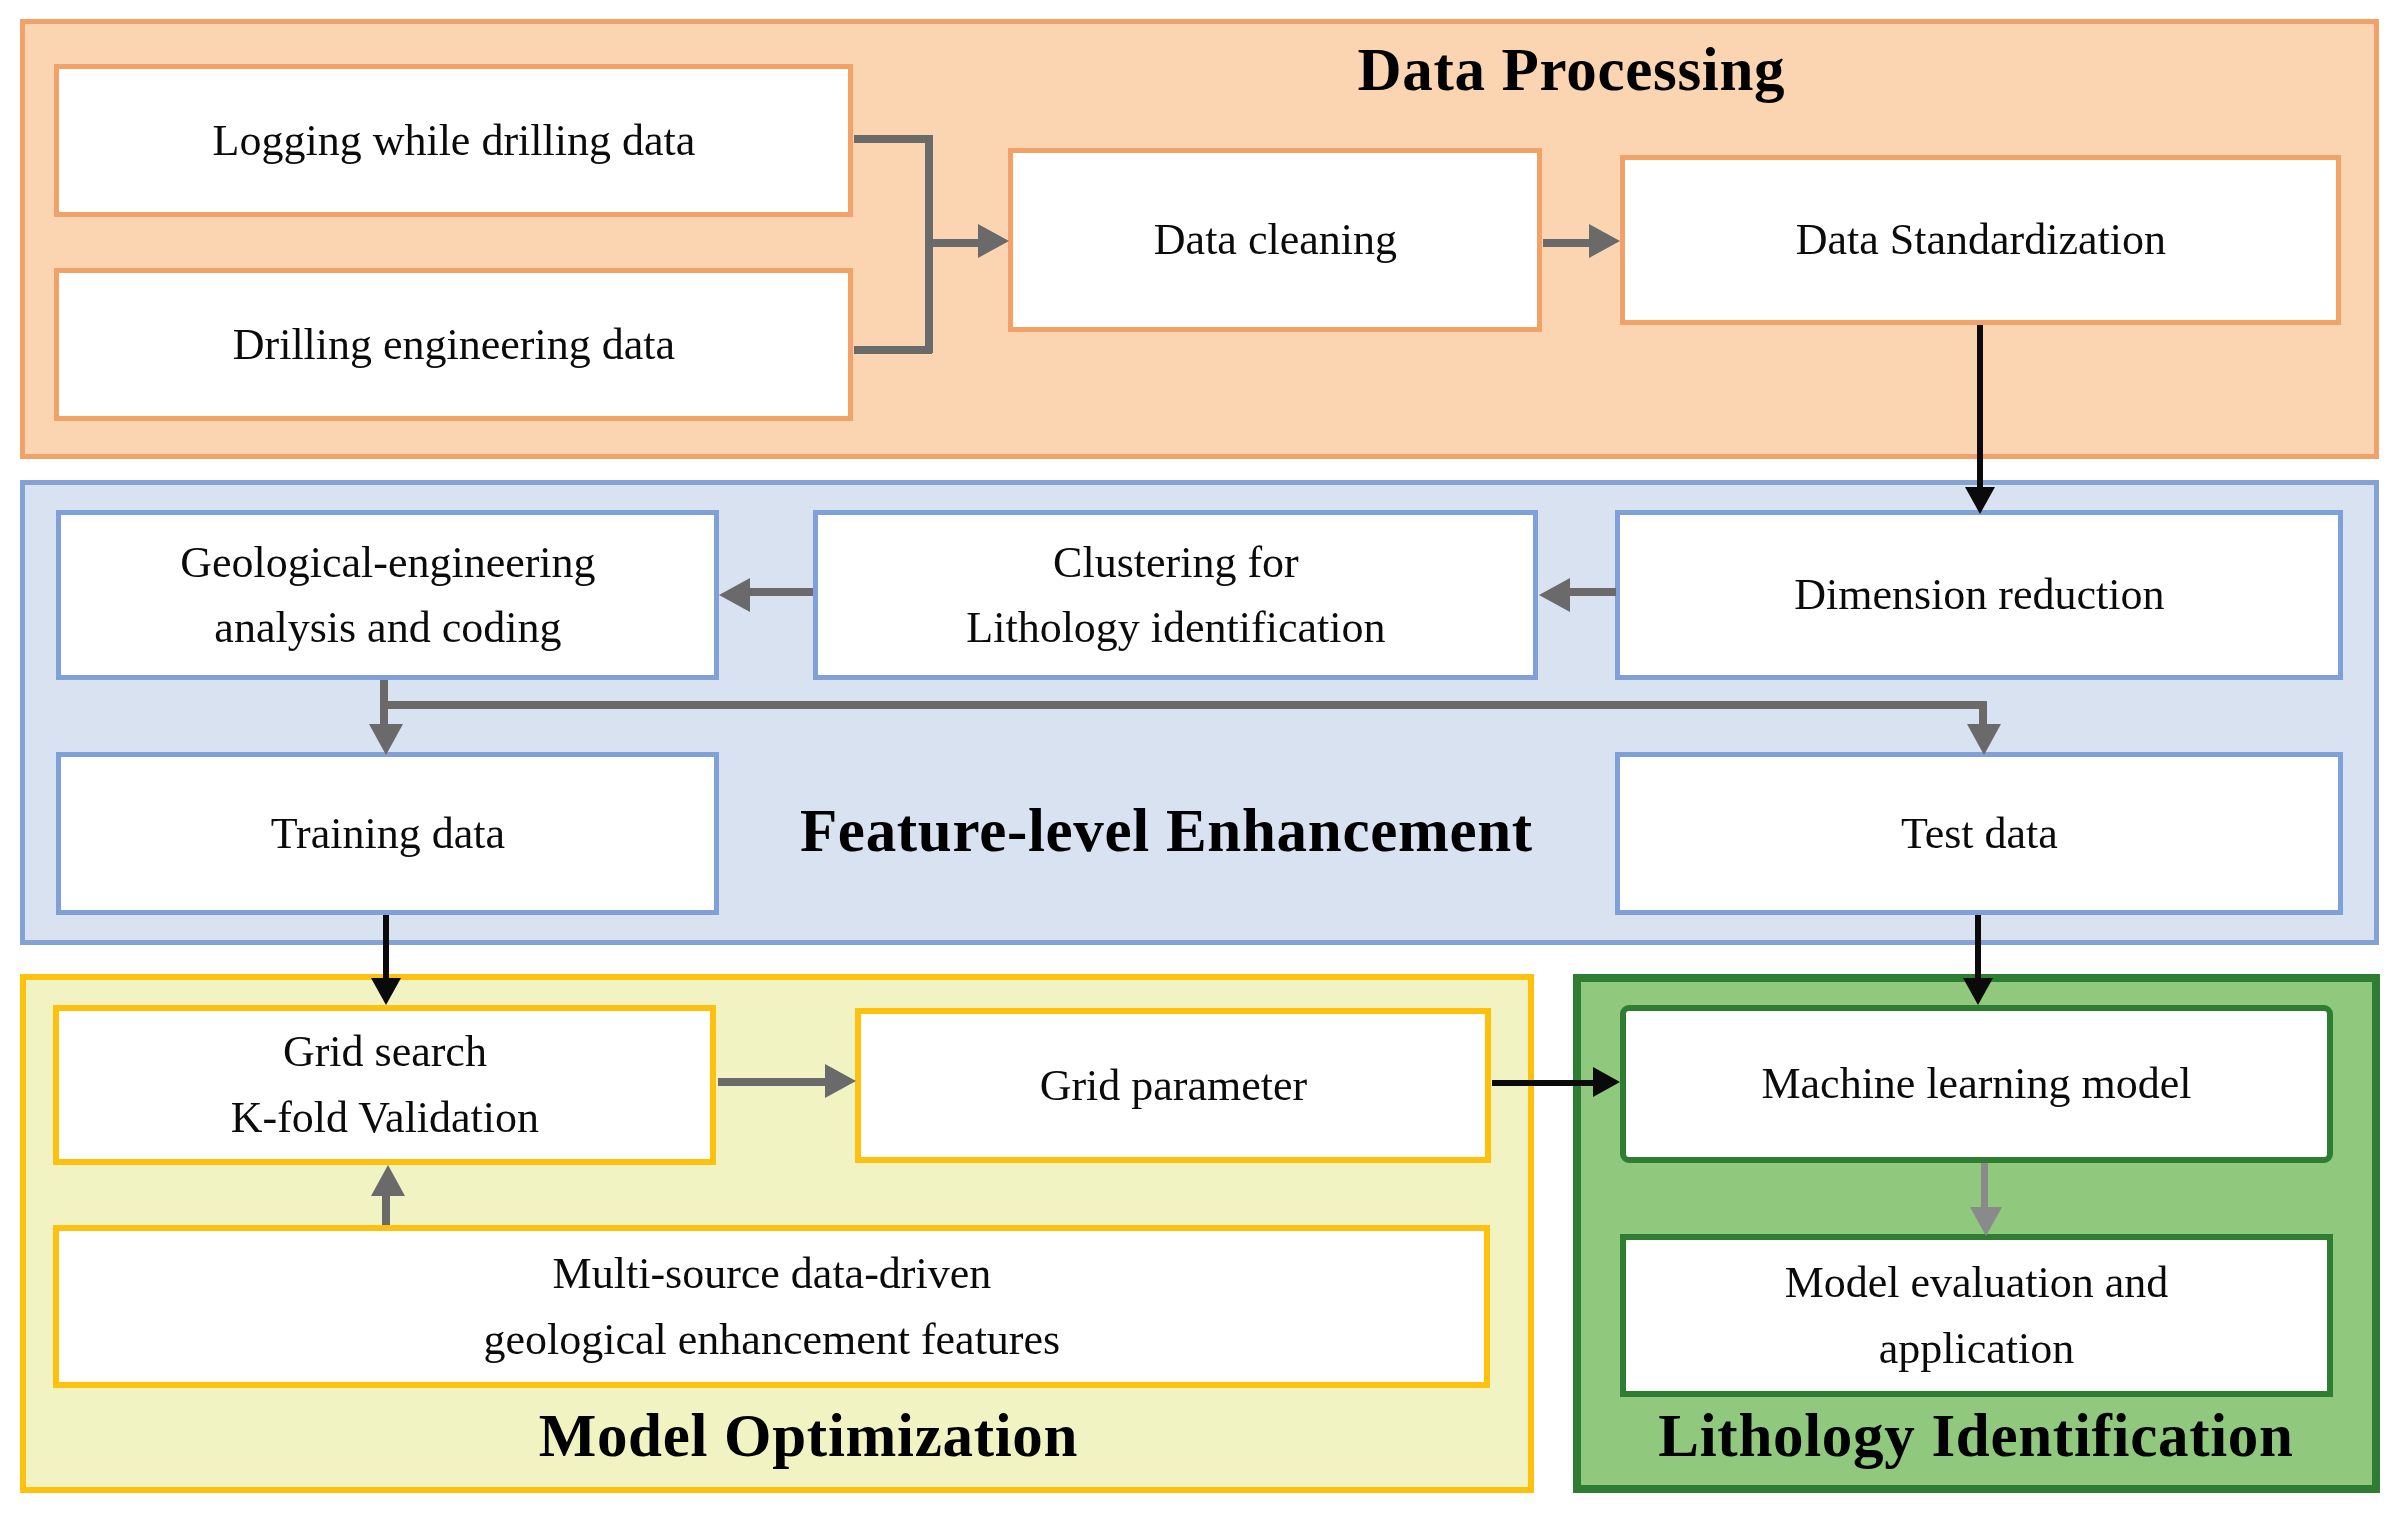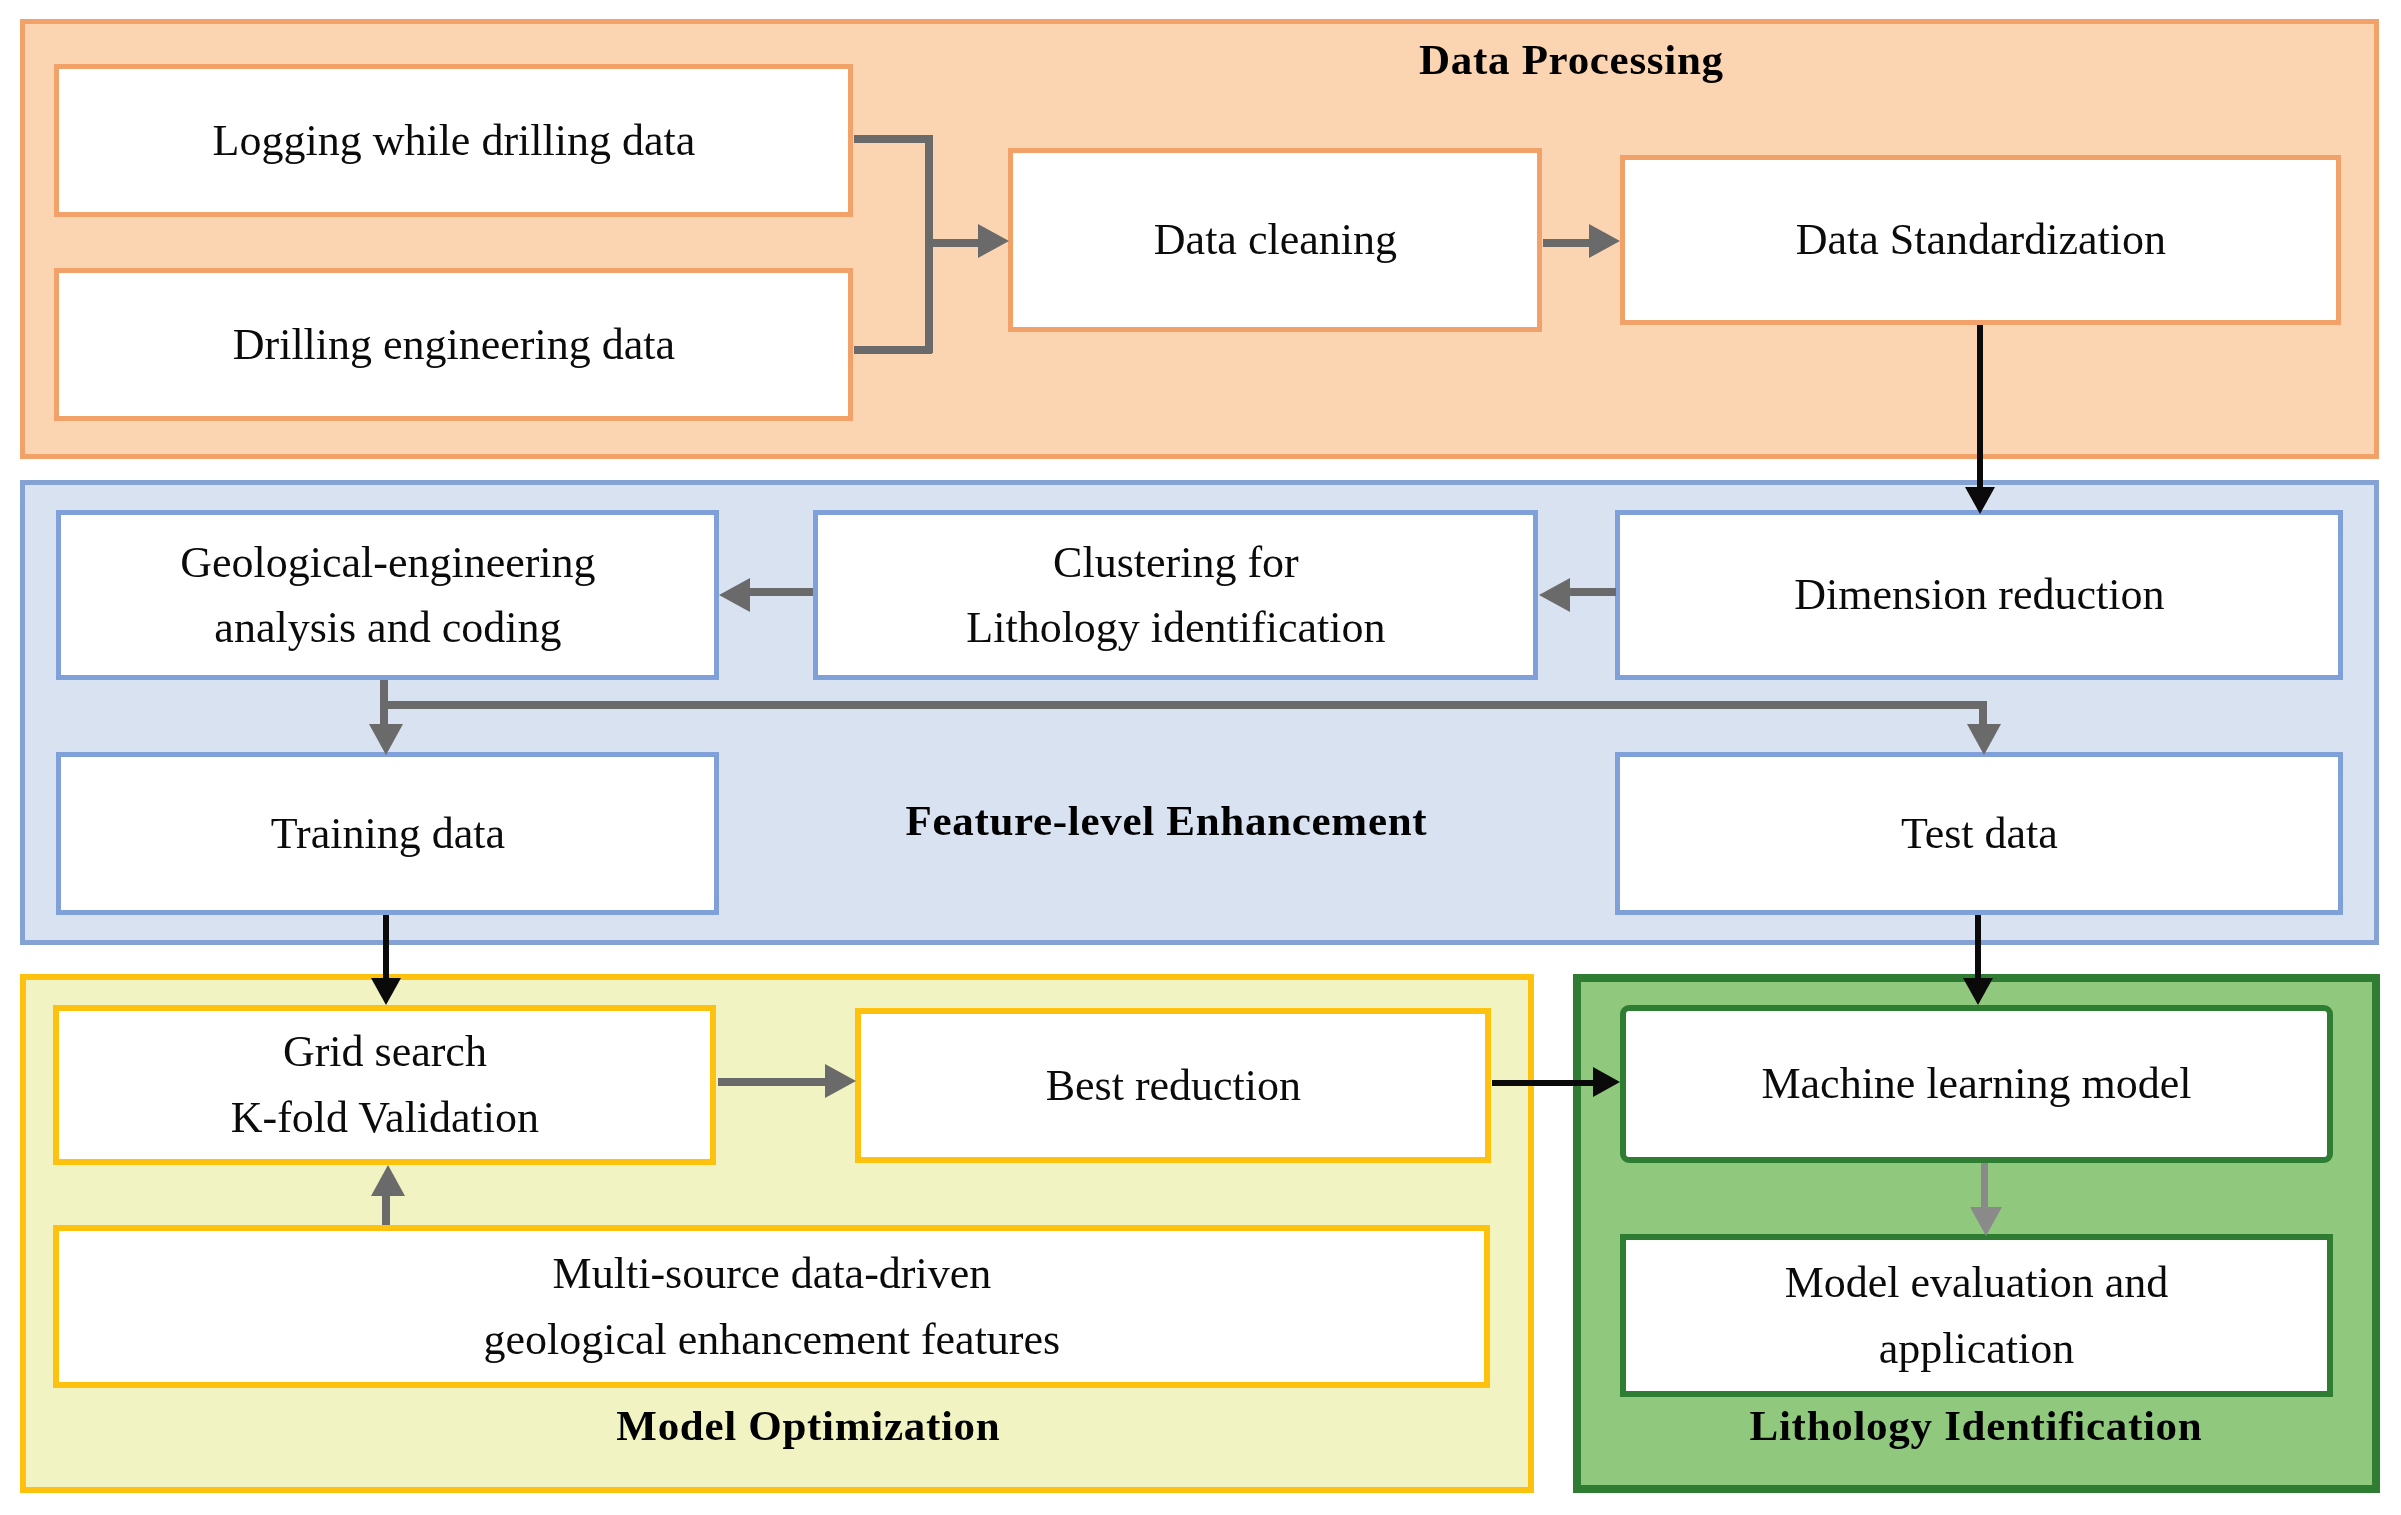--- a/index.html
+++ b/index.html
@@ -17,21 +17,21 @@
     position:absolute; box-sizing:border-box; background:#ffffff;
     display:flex; flex-direction:column; align-items:center; justify-content:center;
     text-align:center; font-size:44px; line-height:1.48; color:#0b0b0b;
   }
   .sec-dp .box { border:5.4px solid #F2A269; }
   .sec-fe .box { border:5.4px solid #7FA0D8; }
   .sec-mo .box { border:6.1px solid #FEC10D; }
   .sec-li .box { border:6.1px solid #2F7D33; }
 
   .sec-title {
-    position:absolute; font-weight:bold; font-size:43px; line-height:1.1;
+    position:absolute; font-weight:bold; font-size:61px; line-height:1.1;
     text-align:center; color:#000000; letter-spacing:0.7px;
   }
 
   
   .line { position:absolute; }
   .gray  { background:#6A6A6A; }
   .gray2 { background:#8A8A8A; }
   .black { background:#0a0a0a; }
   .tri { position:absolute; width:0; height:0; }
 </style>
@@ -88,21 +88,21 @@
 
   <div class="section sec-mo">
     <div class="sec-title" style="left:442px; top:422px; width:680px;">Model Optimization</div>
 
     <div class="box" style="left:27px; top:24.5px; width:663px; height:160px;">
       <span>Grid search</span>
       <span>K-fold Validation</span>
     </div>
 
     <div class="box" style="left:829px; top:28px; width:636px; height:155px;">
-      <span>Best reduction</span>
+      <span>Grid parameter</span>
     </div>
 
     <div class="box" style="left:27px; top:245px; width:1437px; height:163px;">
       <span>Multi-source data-driven</span>
       <span>geological enhancement features</span>
     </div>
   </div>
 
   <div class="section sec-li">
     <div class="sec-title" style="left:72px; top:420px; width:646px;">Lithology Identification</div>

